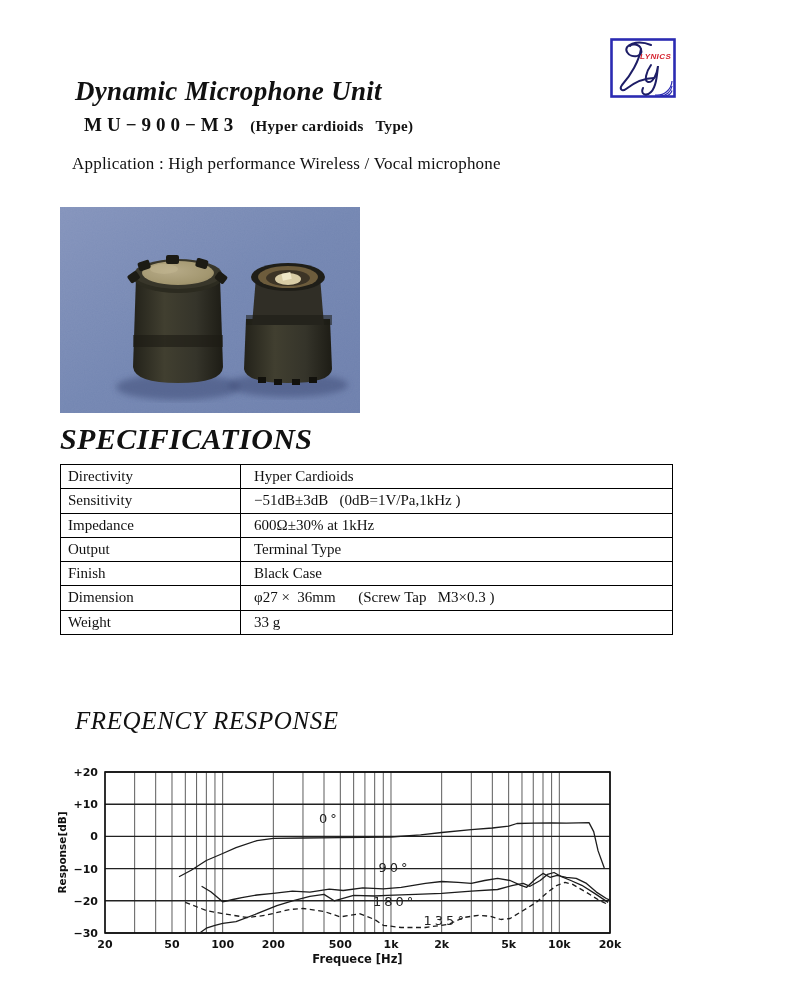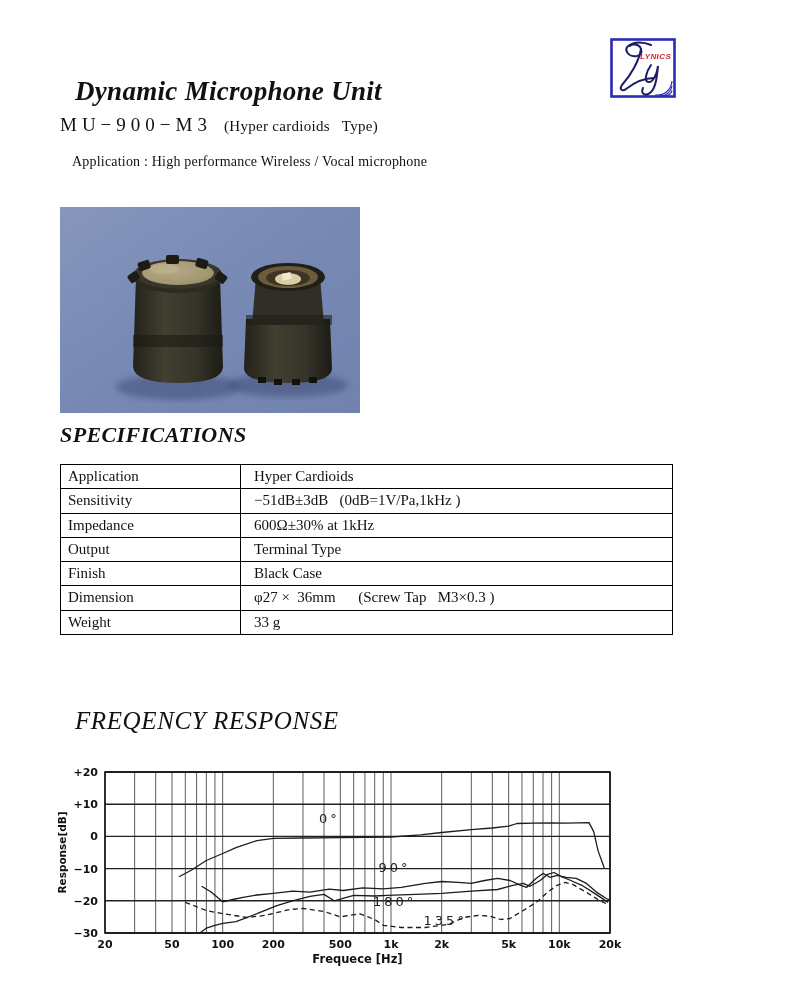--- a/index.html
+++ b/index.html
@@ -2,27 +2,27 @@
 <html><head>
 <meta charset="utf-8">
 <style>
   html,body{margin:0;padding:0}
   body{
     width:791px;height:982px;position:relative;background:#ffffff;
     font-family:"Liberation Serif","DejaVu Serif",serif;color:#111;overflow:hidden;
   }
   .abs{position:absolute}
   #page-title{left:75px;top:76px;font-size:27px;font-weight:bold;font-style:italic;letter-spacing:.3px}
-  #model-line{left:60px;top:114px;font-size:19px;font-weight:normal}
+  #model-line{left:84px;top:114px;font-size:19px;font-weight:bold}
   #model-line .num{letter-spacing:5px}
   #model-line .type{font-size:15px;margin-left:12px;white-space:pre;letter-spacing:.3px}
-  #application-line{left:72px;top:154px;font-size:14px;letter-spacing:.2px}
+  #application-line{left:72px;top:154px;font-size:17px;letter-spacing:.2px}
   #logo-box{left:610px;top:38px;width:53px;height:60px}
   #product-photo{left:60px;top:207px;width:300px;height:206px}
-  #spec-heading{left:60px;top:422px;font-size:22px;font-weight:bold;font-style:italic;letter-spacing:.4px}
+  #spec-heading{left:60px;top:422px;font-size:30px;font-weight:bold;font-style:italic;letter-spacing:.4px}
   #spec-table{position:absolute;left:60px;top:464px;width:612px;border-collapse:collapse;table-layout:fixed}
   #spec-table td{
     border:1.5px solid #000;font-size:15px;height:23.3px;line-height:23.3px;
     padding:0 0 0 7px;overflow:hidden;vertical-align:middle;
   }
   #spec-table td.val{padding-left:13px;white-space:pre}
   #fr-heading{left:75px;top:707px;font-size:25px;font-weight:normal;font-style:italic;letter-spacing:.6px}
   #fr-chart{left:0px;top:753px}
   .chart-tick{font-family:"DejaVu Sans","Liberation Sans",sans-serif;font-weight:bold;fill:#111}
   .chart-label{font-family:"DejaVu Sans","Liberation Sans",sans-serif;fill:#222}
@@ -126,21 +126,21 @@
 
 <div class="abs" id="spec-heading">SPECIFICATIONS</div>
 
 <table id="spec-table">
   <colgroup>
       <col style="width:180px">
       <col style="width:432px">
     </colgroup>
   <tbody id="spec-tbody">
       <tr>
-        <td>Application</td>
+        <td>Directivity</td>
         <td class="val">Hyper Cardioids</td>
       </tr>
       <tr>
         <td>Sensitivity</td>
         <td class="val">−51dB±3dB   (0dB=1V/Pa,1kHz )</td>
       </tr>
       <tr>
         <td>Impedance</td>
         <td class="val">600Ω±30% at 1kHz</td>
       </tr>

